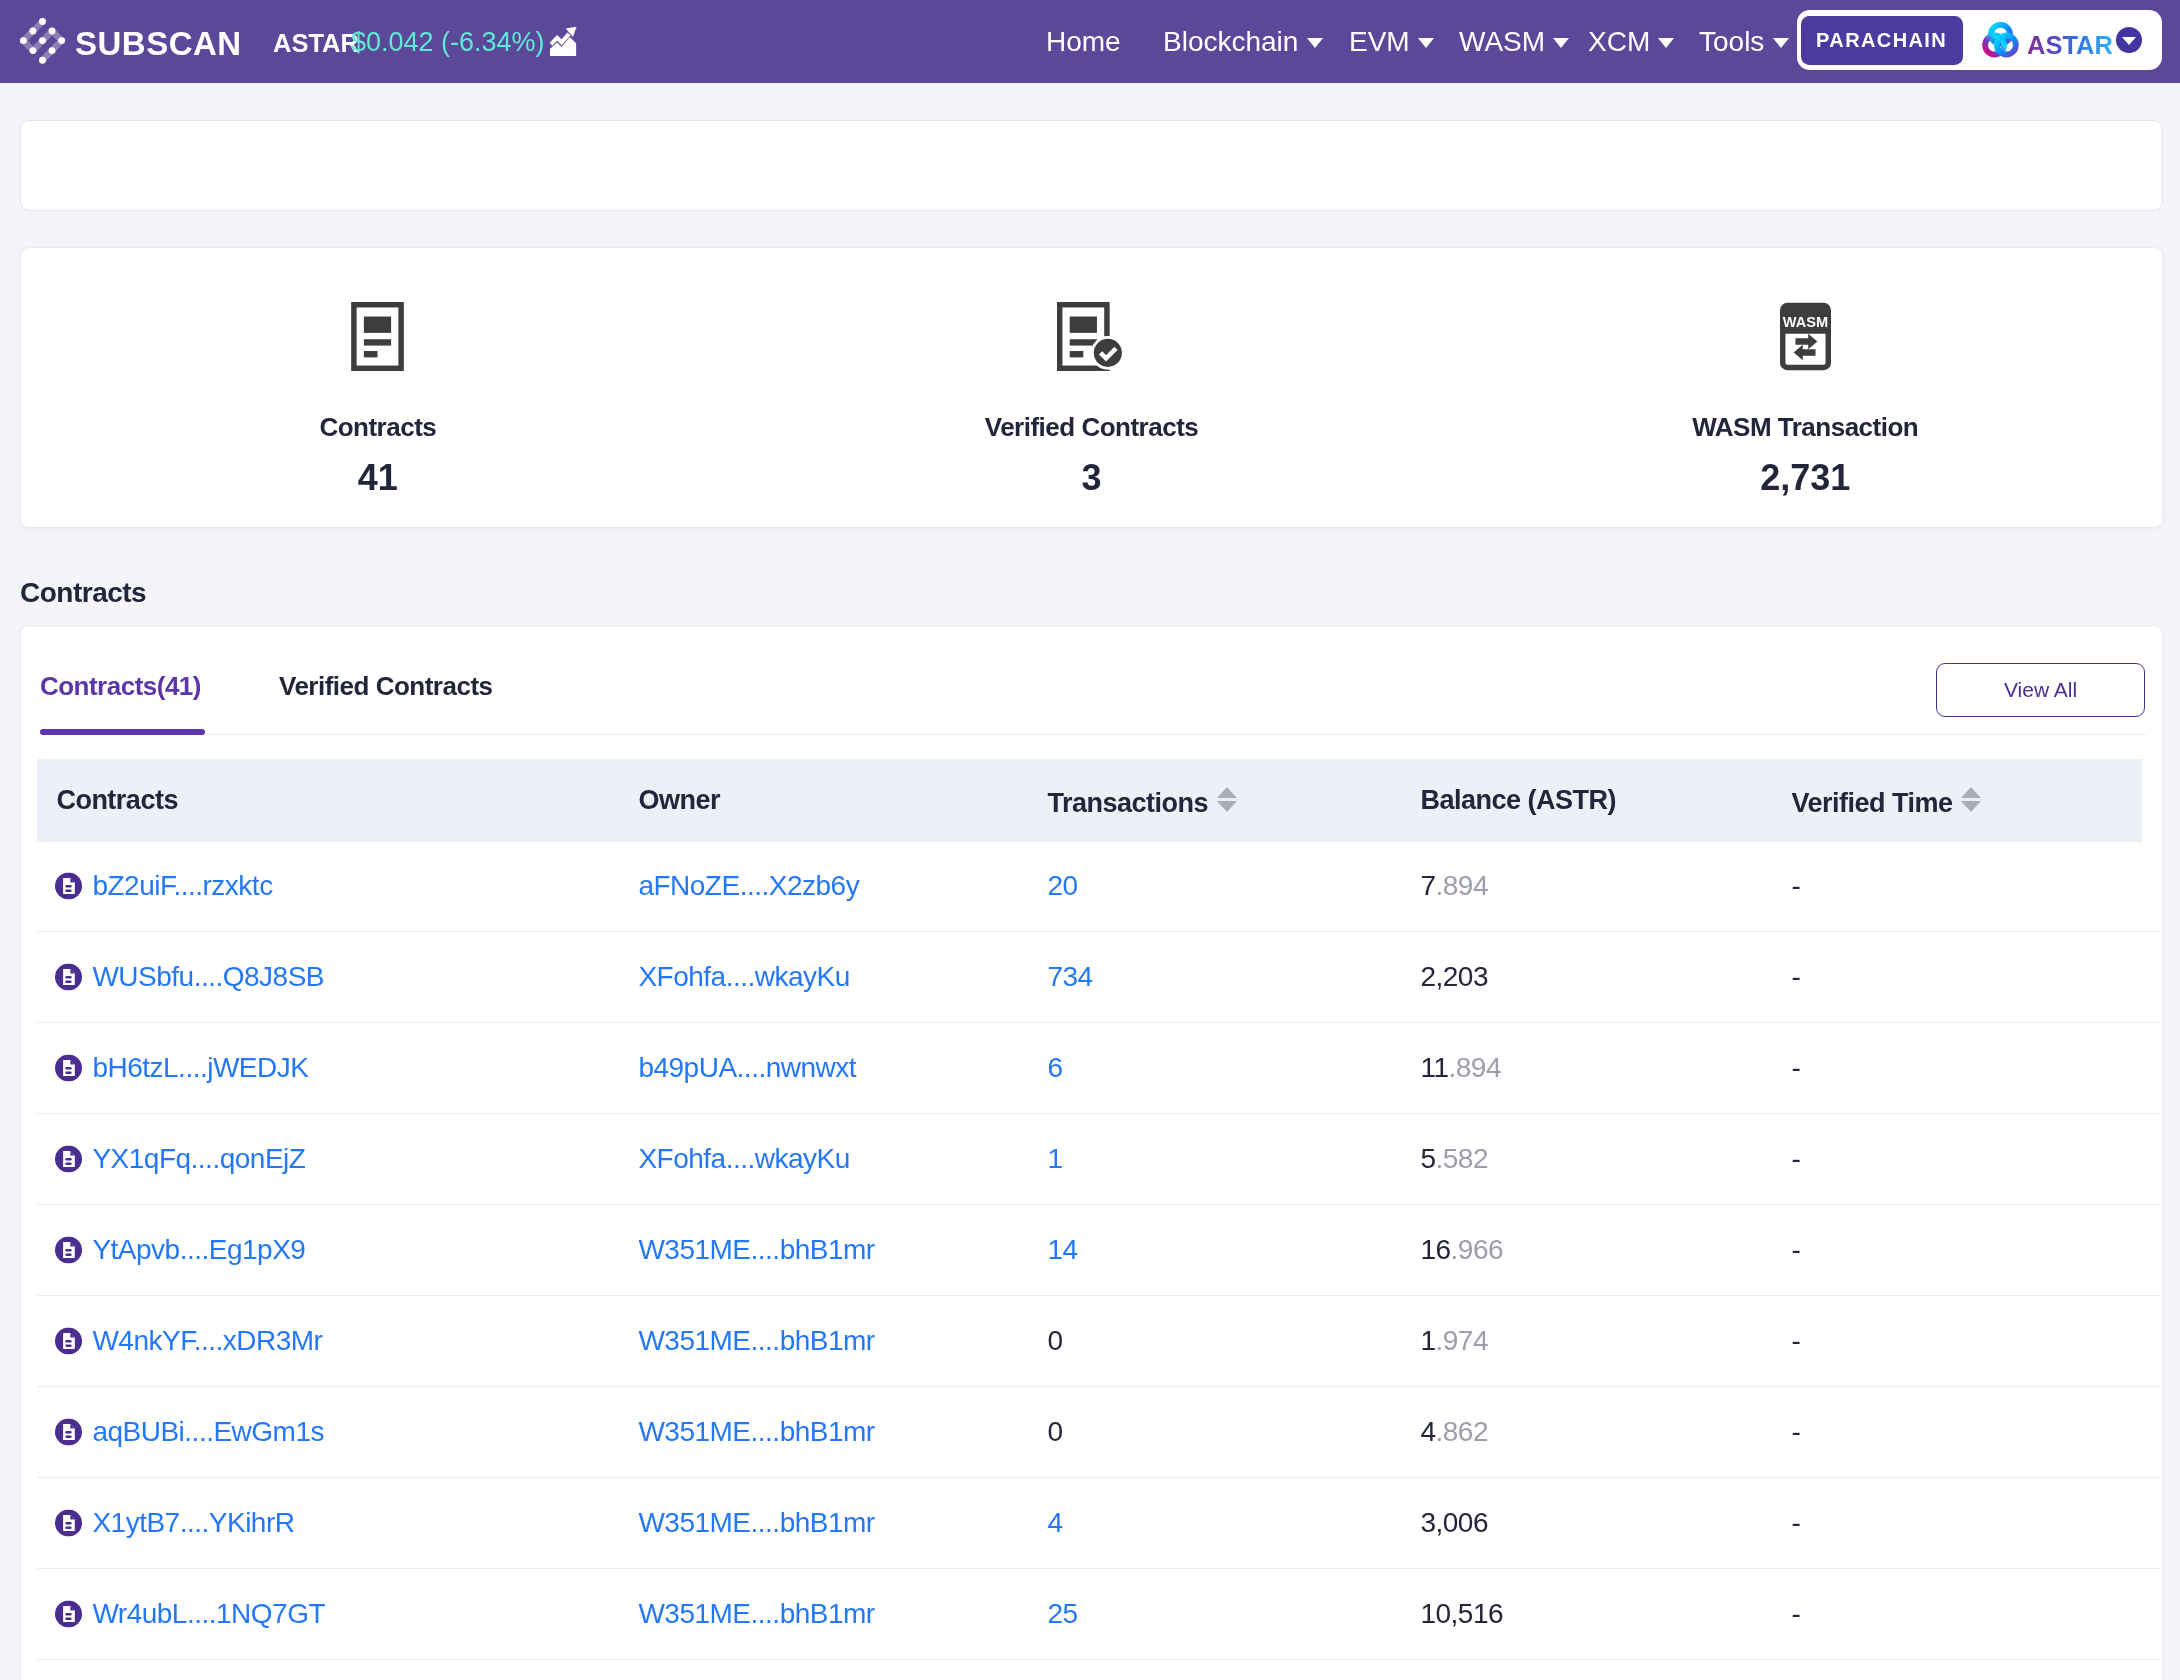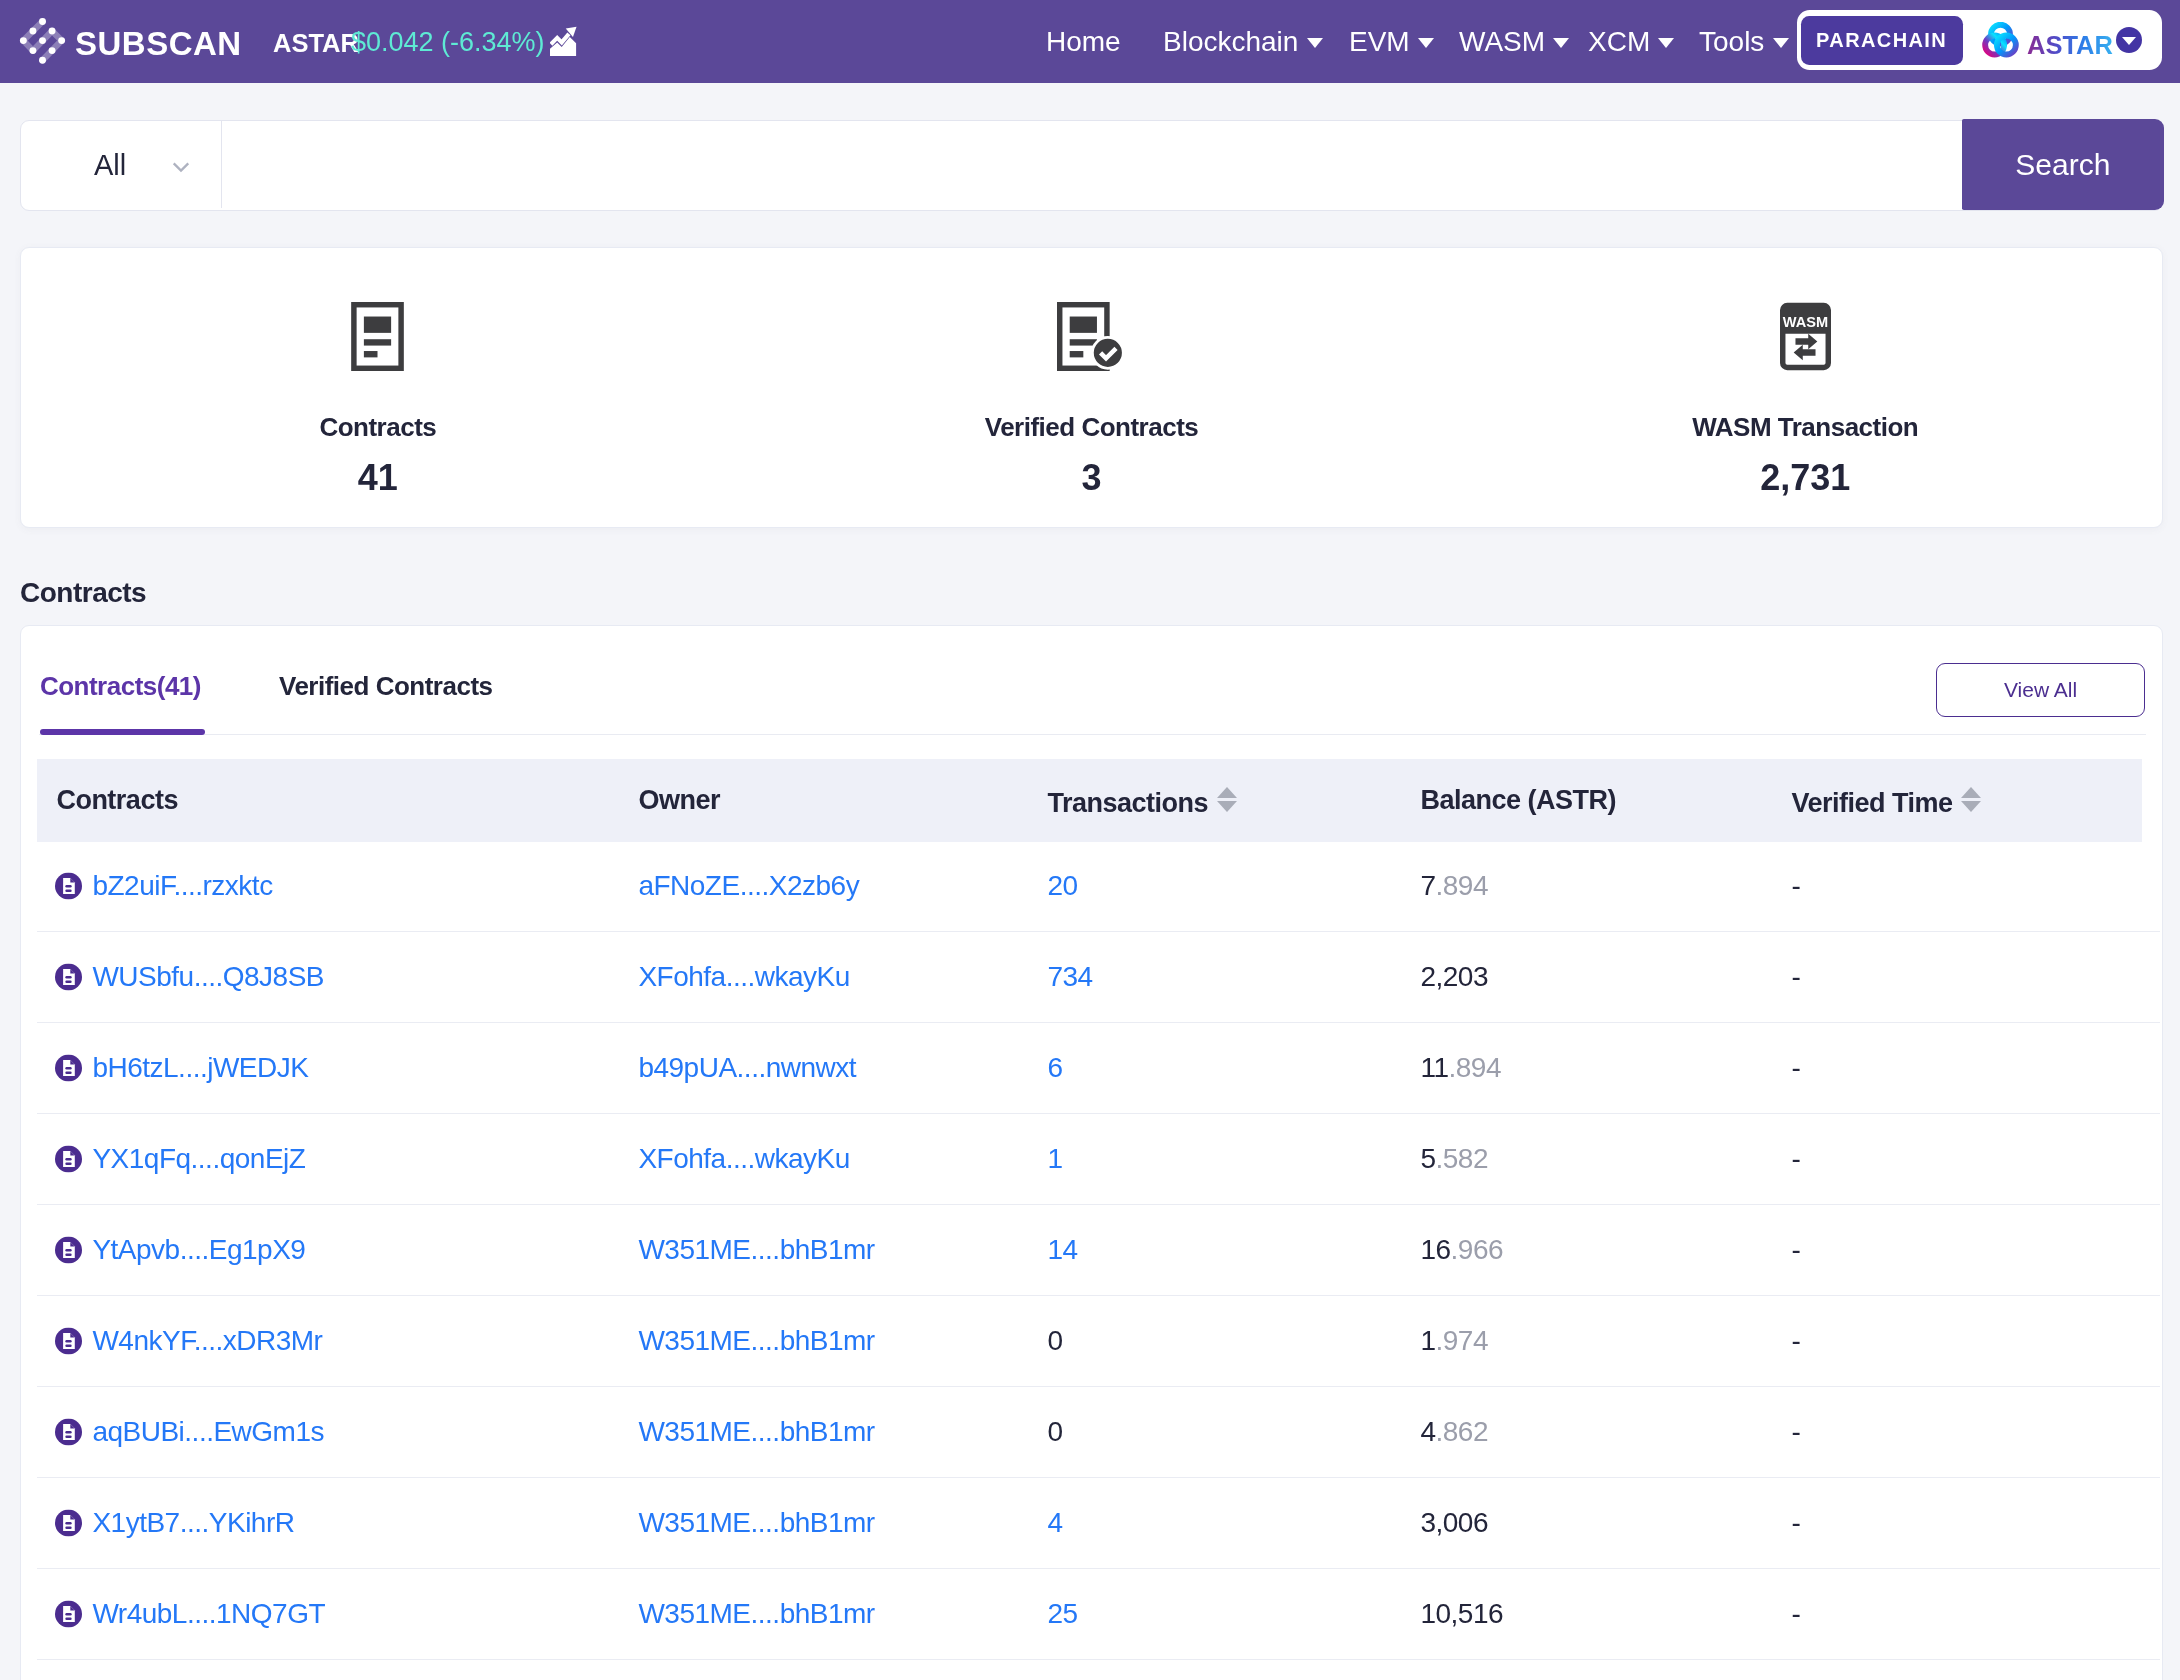--- a/index.html
+++ b/index.html
@@ -114,27 +114,20 @@
       </defs>
       <circle cx="20.5" cy="13.5" r="10.5" fill="none" stroke="url(#ag2)" stroke-width="6.5"></circle>
       <circle cx="14" cy="25.5" r="10.5" fill="none" stroke="url(#ag1)" stroke-width="6.5"></circle>
       <circle cx="27" cy="25.5" r="10.5" fill="none" stroke="url(#ag2)" stroke-width="6.5"></circle>
     </svg>
     <div id="astartext">ASTAR</div>
     <div id="ddcircle"></div>
   </div>
 </div>
 <div id="searchbar">
-  <div id="allbox">
-    <div id="alltext">All</div>
-    <svg id="allchev" viewBox="0 0 22 22">
-        <path d="M3,7 L11,15 L19,7" fill="none" stroke="#aeb2c0" stroke-width="2.5"></path>
-      </svg>
-  </div>
-  <div id="searchbtn">Search</div>
 </div>
 <div id="stats">
   <div class="statcol">
     <svg class="staticon" width="53" height="69" viewBox="0 0 58 76">
       <rect x="3" y="3" width="52" height="70" fill="none" stroke="#3d3d3f" stroke-width="6"></rect>
       <rect x="14" y="16" width="30" height="18" fill="#3d3d3f"></rect>
       <rect x="14" y="41" width="30" height="7" fill="#3d3d3f"></rect>
       <rect x="14" y="54" width="15" height="7" fill="#3d3d3f"></rect>
     </svg>
     <div class="statlabel">Contracts</div>

